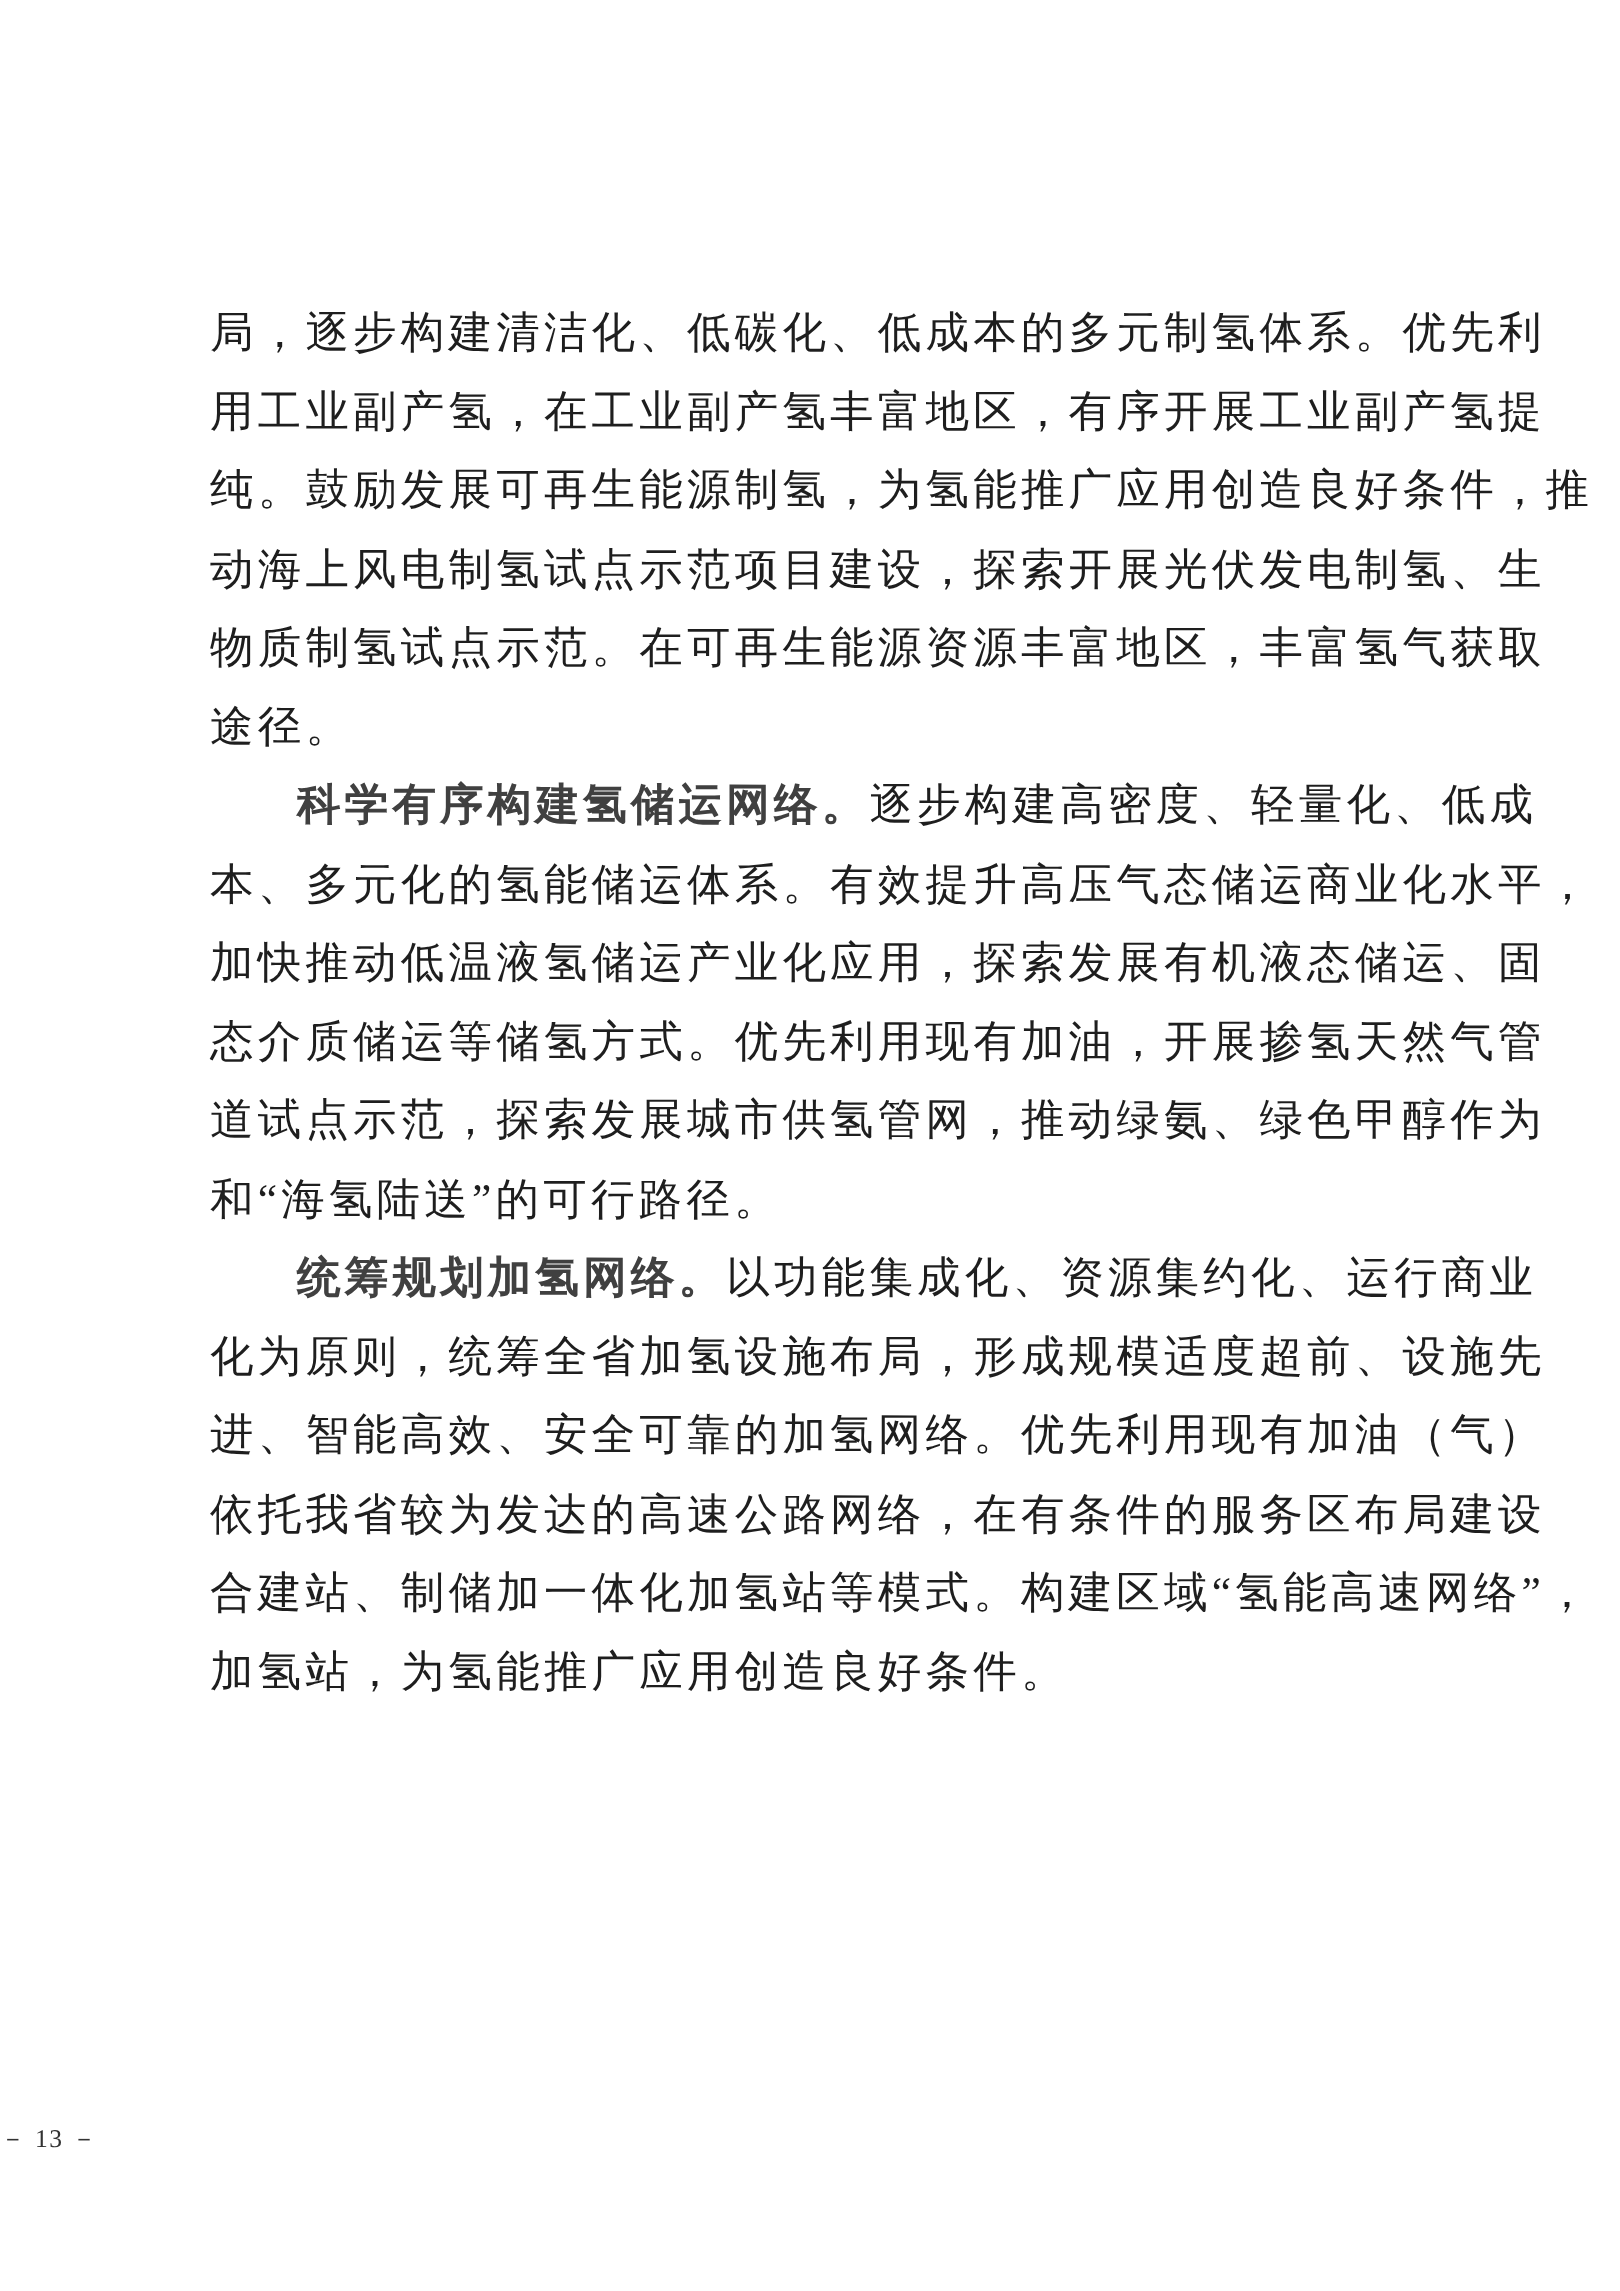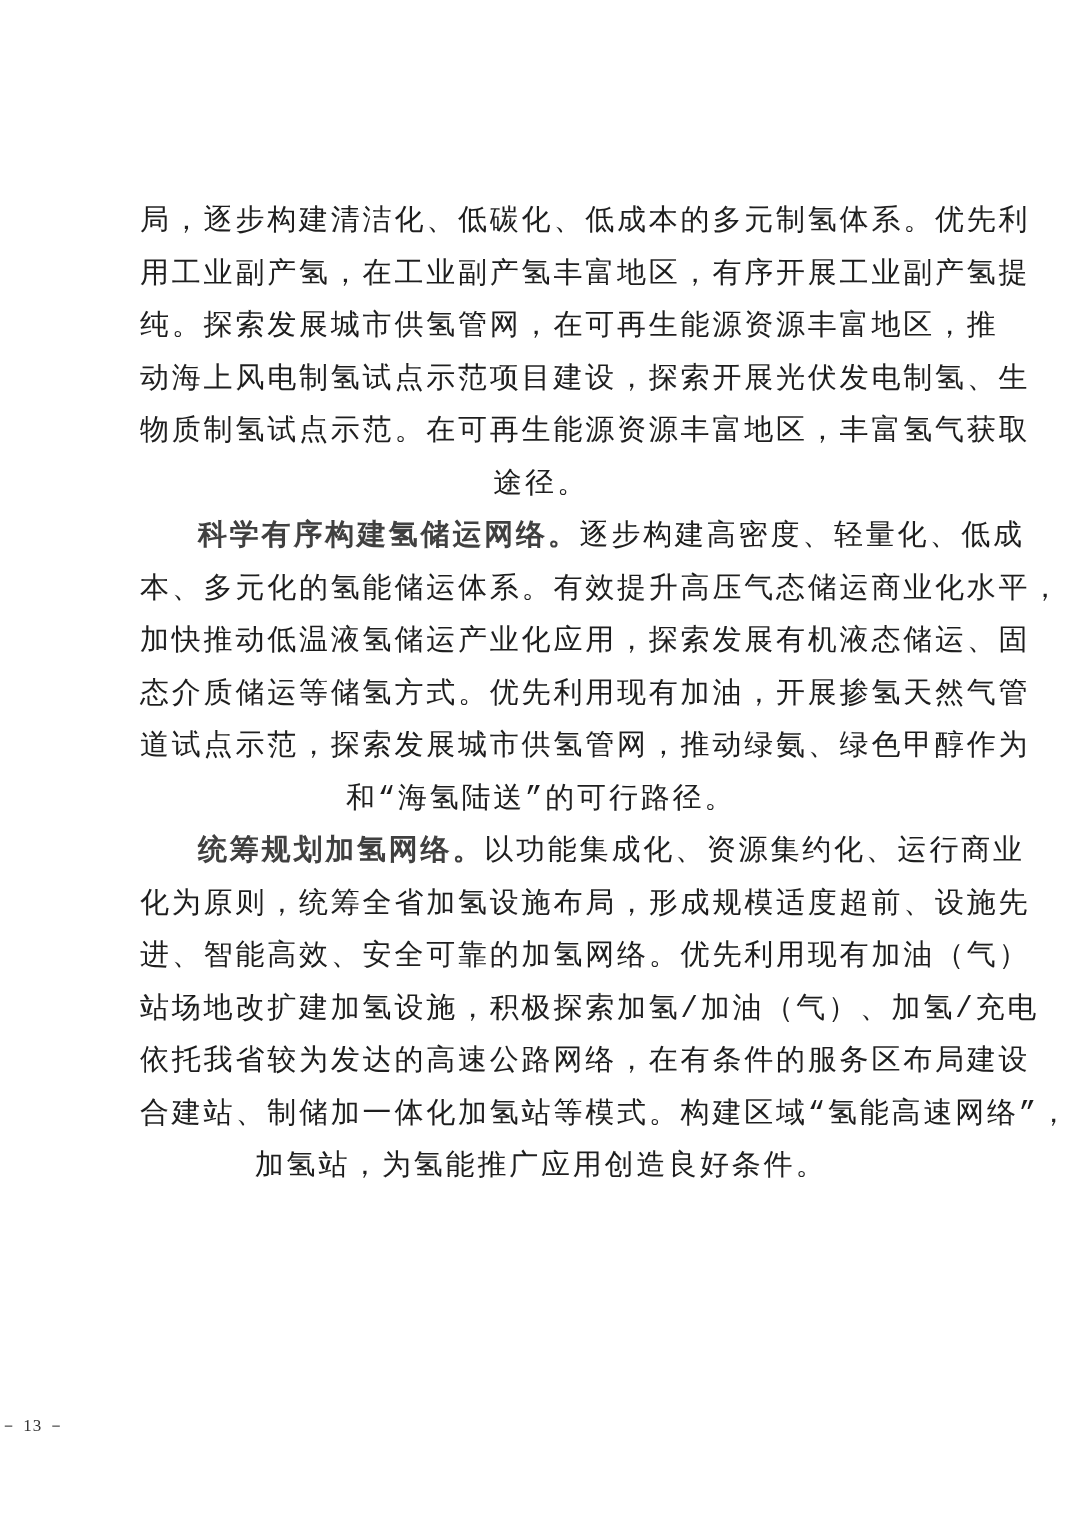--- a/index.html
+++ b/index.html
@@ -1,61 +1,59 @@
 <!DOCTYPE html>
 <html><head>
   <meta charset="utf-8">
   <style>
     html, body { margin: 0; padding: 0; background: #ffffff; }
     body { width: 1080px; height: 1527px; position: relative; overflow: hidden; }
     .page { position: absolute; left: 0; top: 0; width: 1080px; height: 1527px; background: #fff; }
     .body-text { position: absolute; left: 140px; top: 196px; width: 802px; }
     .line {
       height: 52.5px; line-height: 52.5px;
-      font-family: Liberation Mono, monospace;
+      font-family: Liberation Serif, serif;
       font-size: 29px; color: #1e1e1e; white-space: nowrap;
       letter-spacing: 2.8px;
-      text-align: center;
     }
     .indent { padding-left: 58px; }
     .lead { font-weight: bold; color: #404040; }
     .footer {
       position: absolute; left: 0; width: 1080px; top: 1414px; 
       font-family: "Liberation Serif", serif; font-size: 17px; color: #333; letter-spacing: 1px;
     }
   </style>
 </head>
 <body>
 
 <div class="page">
   <div class="body-text">
 
     <div>
       <div class="line">局，逐步构建清洁化、低碳化、低成本的多元制氢体系。优先利</div>
       <div class="line">用工业副产氢，在工业副产氢丰富地区，有序开展工业副产氢提</div>
-      <div class="line">纯。探索发展城市供氢管网，在可再生能源资源丰富地区，推</div>
+      <div class="line">纯。鼓励发展可再生能源制氢，为氢能推广应用创造良好条件，推</div>
       <div class="line">动海上风电制氢试点示范项目建设，探索开展光伏发电制氢、生</div>
       <div class="line">物质制氢试点示范。在可再生能源资源丰富地区，丰富氢气获取</div>
       <div class="line">途径。</div>
     </div>
 
     <div>
       <div class="line indent"><span class="lead">科学有序构建氢储运网络。</span><span>逐步构建高密度、轻量化、低成</span></div>
       <div class="line">本、多元化的氢能储运体系。有效提升高压气态储运商业化水平，</div>
       <div class="line">加快推动低温液氢储运产业化应用，探索发展有机液态储运、固</div>
       <div class="line">态介质储运等储氢方式。优先利用现有加油，开展掺氢天然气管</div>
       <div class="line">道试点示范，探索发展城市供氢管网，推动绿氨、绿色甲醇作为</div>
       <div class="line">和“海氢陆送”的可行路径。</div>
     </div>
 
     <div>
       <div class="line indent"><span class="lead">统筹规划加氢网络。</span><span>以功能集成化、资源集约化、运行商业</span></div>
       <div class="line">化为原则，统筹全省加氢设施布局，形成规模适度超前、设施先</div>
       <div class="line">进、智能高效、安全可靠的加氢网络。优先利用现有加油（气）</div>
-      <div class="line">站场地改扩建加氢设施，积极探索加氢/加油（气）、加氢/充电</div>
       <div class="line">依托我省较为发达的高速公路网络，在有条件的服务区布局建设</div>
       <div class="line">合建站、制储加一体化加氢站等模式。构建区域“氢能高速网络”，</div>
       <div class="line">加氢站，为氢能推广应用创造良好条件。</div>
     </div>
 
   </div>
 
   <div class="footer">－ 13 －</div>
 </div>
 

